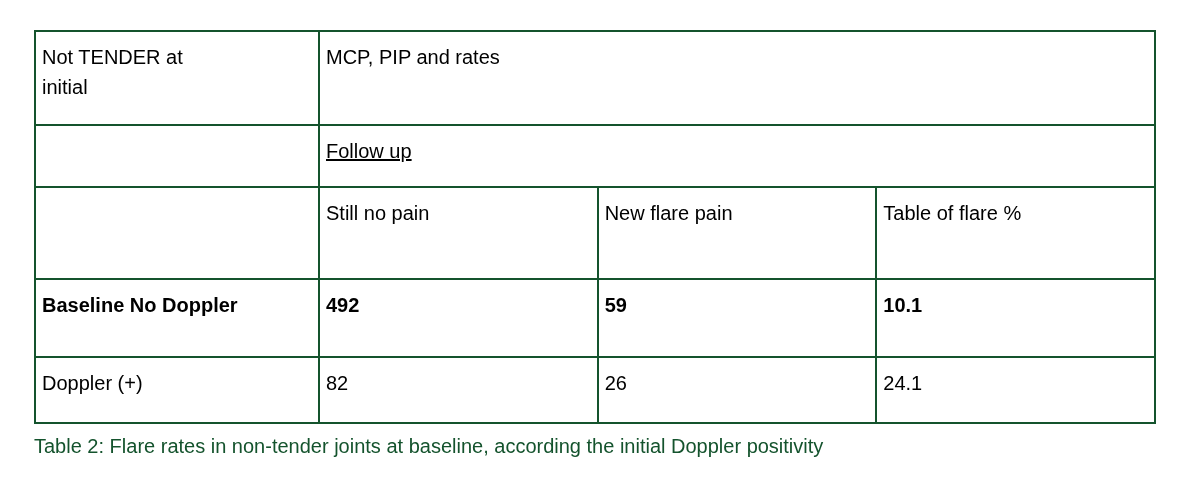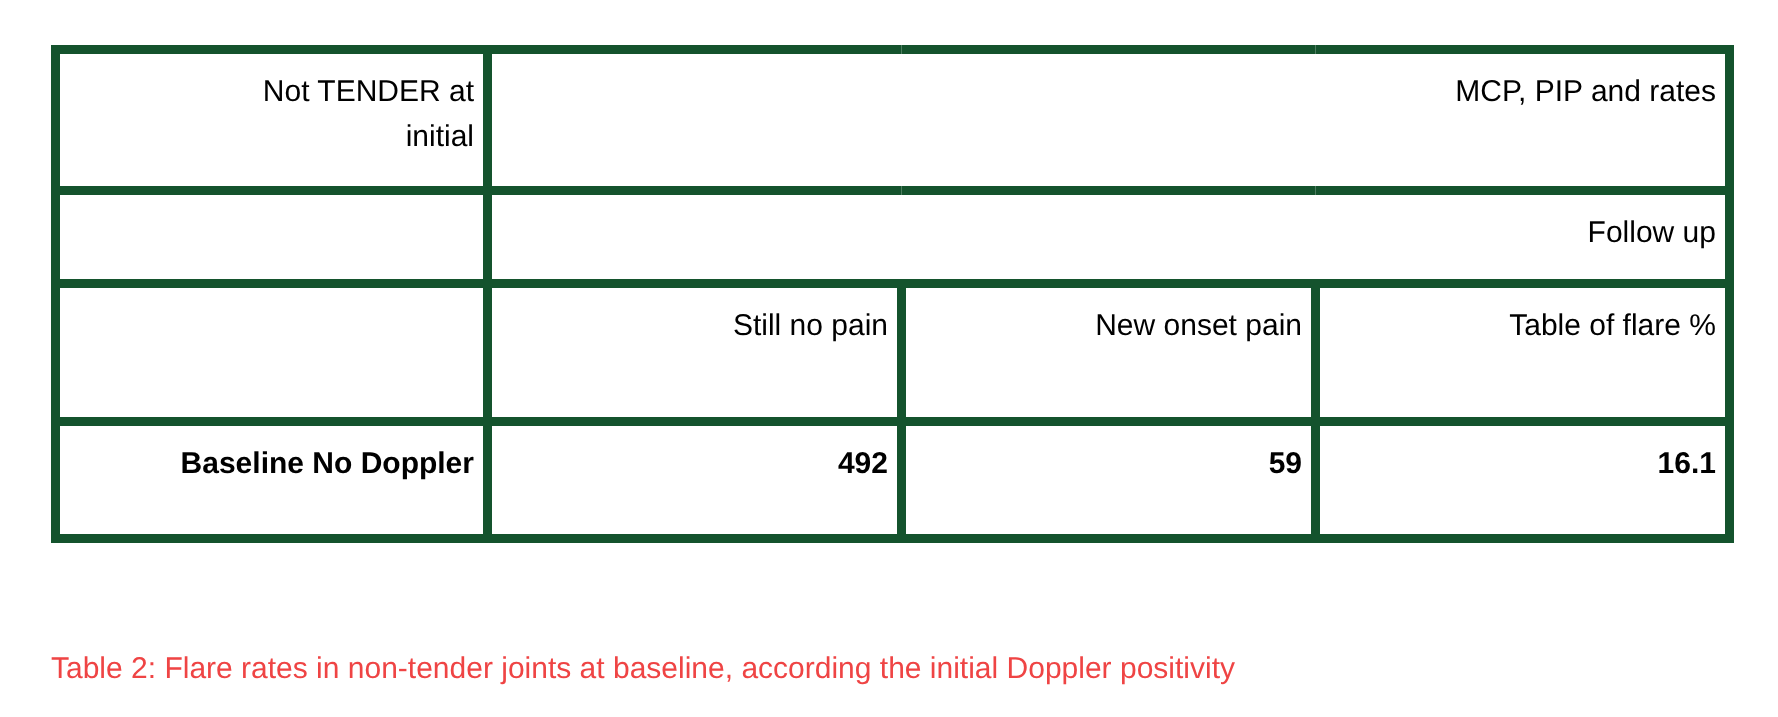--- a/index.html
+++ b/index.html
@@ -24,56 +24,56 @@
   }
   table.flare-table {
     position: absolute;
     left: 34px;
     top: 30px;
     width: 1122px;
     border-collapse: collapse;
     table-layout: fixed;
   }
   table.flare-table td {
-    border: 6px solid #14532d;
-    text-align: right;
+    border: 2px solid #14532d;
+    text-align: left;
     vertical-align: top;
     font-size: 20px;
     line-height: 30px;
     padding: 10px 6px;
     font-family: "Liberation Sans", sans-serif;
   }
   td.corner-head {
     width: 270px;
     padding-top: 10px;
   }
   td.blank-cell {
     width: 270px;
   }
   .h-top { height: 94px; }
-  .h-follow { height: 62px; }
+  .h-follow { height: 62px; text-decoration: underline; }
   .h-sub { height: 92px; }
   .h-row { height: 78px; font-weight: bold; }
   .h-row-last { height: 66px; }
   td.sub-head {
     vertical-align: top;
   }
   td.data-cell {
     vertical-align: top;
   }
   td.row-label {
     vertical-align: top;
   }
   .caption {
     position: absolute;
     left: 34px;
     top: 432px;
     font-size: 20px;
     line-height: 28px;
-    color: #ef4444;
+    color: #14532d;
     white-space: nowrap;
     font-family: "Liberation Sans", sans-serif;
   }
   .two-line {
     display: block;
   }
 </style>
 </head>
 <body>
 
@@ -88,27 +88,33 @@
         </td>
         <td colspan="3">MCP, PIP and rates</td>
       </tr>
       <tr class="h-follow">
         <td class="blank-cell"></td>
         <td colspan="3">Follow up</td>
       </tr>
       <tr class="h-sub">
         <td class="blank-cell"></td>
         <td class="sub-head">Still no pain</td>
-        <td class="sub-head">New onset pain</td>
+        <td class="sub-head">New flare pain</td>
         <td class="sub-head">Table of flare %</td>
       </tr>
       <tr class="h-row">
         <td class="row-label">Baseline No Doppler</td>
         <td class="data-cell">492</td>
         <td class="data-cell">59</td>
-        <td class="data-cell">16.1</td>
+        <td class="data-cell">10.1</td>
+      </tr>
+      <tr class="h-row-last">
+        <td class="row-label">Doppler (+)</td>
+        <td class="data-cell">82</td>
+        <td class="data-cell">26</td>
+        <td class="data-cell">24.1</td>
       </tr>
     </tbody>
   </table>
 
   <div class="caption">Table 2: Flare rates in non-tender joints at baseline, according the initial Doppler positivity</div>
 
 </div>
 
 </body></html>

